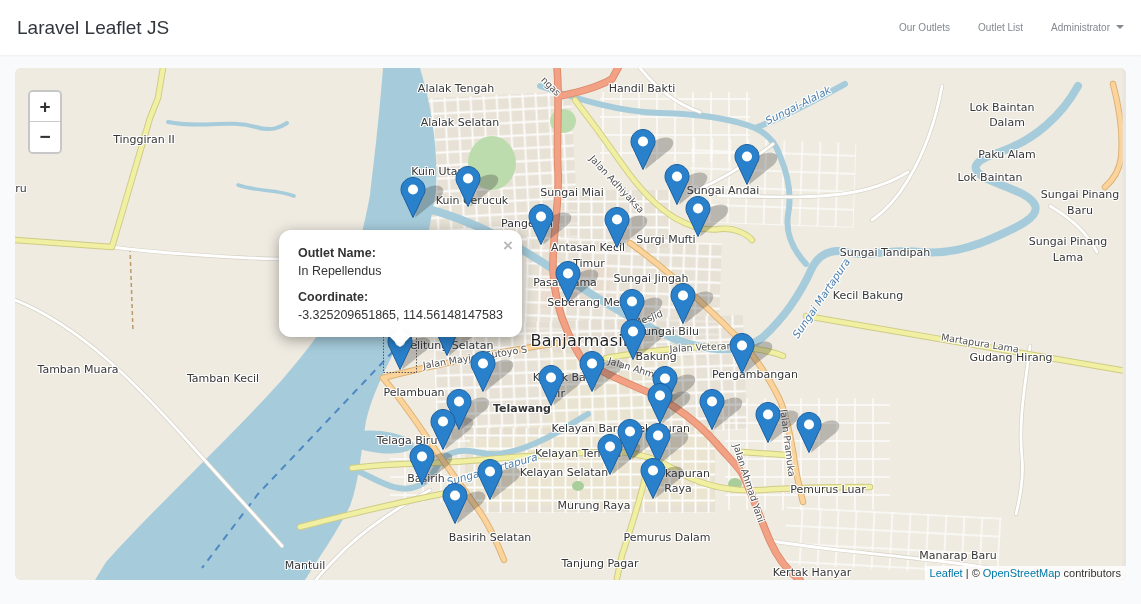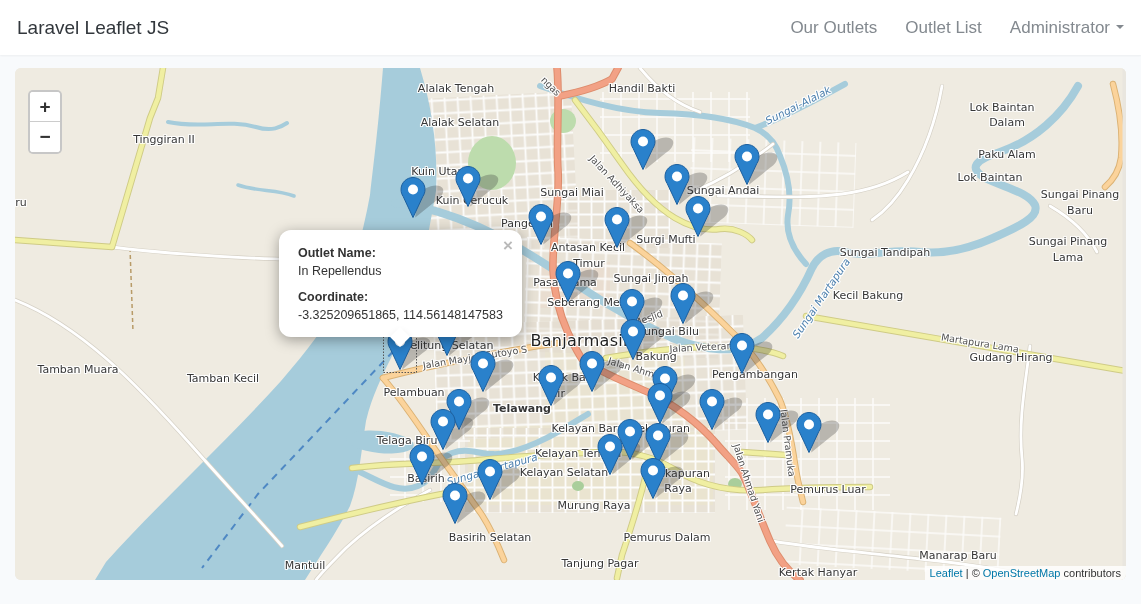--- a/index.html
+++ b/index.html
@@ -1,21 +1,21 @@
 <!DOCTYPE html>
 <html style="--marker: #2A81CB; --marker-border: #1C5F9E; --water: #A6CCDB; --land: #EFEBE1; --trunk-road: #F2A185; --primary-road: #FBD39B; --secondary-road: #F0EFA2; --link: #0078A8; --nav-text: #83898F; --brand-text: #32373C; --page-bg: #F8FAFC;"><head>
 <meta charset="utf-8">
 <style>
   html,body{margin:0;padding:0}
   body{width:1141px;height:604px;overflow:hidden;background:var(--page-bg,#F8FAFC);font-family:"Liberation Sans",sans-serif}
   
   .navbar{height:55px;background:#fff;display:flex;align-items:center;justify-content:space-between;
     padding:0 17px;box-shadow:0 1px 2px rgba(0,0,0,.05);position:relative;z-index:60}
   .brand{font-size:19px;color:var(--brand-text,#32373C);text-decoration:none;cursor:pointer}
-  .nav-links{display:flex;gap:28px;align-items:center;font-size:17px;color:var(--nav-text,#83898F)}
+  .nav-links{display:flex;gap:28px;align-items:center;font-size:10px;color:var(--nav-text,#83898F)}
   .nav-link{cursor:pointer;white-space:nowrap}
   .caret{display:inline-block;margin-left:6px;border-left:4px solid transparent;border-right:4px solid transparent;
     border-top:4px solid var(--nav-text,#83898F);vertical-align:middle;position:relative;top:-1px}
   
   .map-card{position:relative;width:1111px;height:512px;margin:13px 15px 0 15px;border-radius:6px;
     overflow:hidden;background:var(--land,#EFEBE1)}
   .map-card svg.layer{position:absolute;left:0;top:0;width:1111px;height:512px;display:block}
   .water{fill:var(--water,#A6CCDB)}
   .water-stroke{stroke:var(--water,#A6CCDB);fill:none;stroke-linecap:round}
   .trunk{stroke:var(--trunk-road,#F2A185)}
@@ -198,27 +198,27 @@
     </g>
     <rect x="1122.5" y="68" width="3.5" height="512" fill="#E9E6DF"></rect>
   </svg>
 
   <div class="label-layer" id="label-layer">
       <div class="lbl p" style="left: 456px; top: 88px; transform: translate(-50%, -50%);">Alalak Tengah</div>
       <div class="lbl p" style="left: 642px; top: 88px; transform: translate(-50%, -50%);">Handil Bakti</div>
       <div class="lbl p" style="left: 460px; top: 122px; transform: translate(-50%, -50%);">Alalak Selatan</div>
       <div class="lbl p" style="left: 1002px; top: 107px; transform: translate(-50%, -50%);">Lok Baintan</div>
       <div class="lbl p" style="left: 1007px; top: 122px; transform: translate(-50%, -50%);">Dalam</div>
-      <div class="lbl p" style="left: 164px; top: 139px; transform: translate(-50%, -50%);">Tinggiran II</div>
+      <div class="lbl p" style="left: 144px; top: 139px; transform: translate(-50%, -50%);">Tinggiran II</div>
       <div class="lbl p" style="left: 1007px; top: 154px; transform: translate(-50%, -50%);">Paku Alam</div>
       <div class="lbl p" style="left: 990px; top: 177px; transform: translate(-50%, -50%);">Lok Baintan</div>
       <div class="lbl p" style="left: 440px; top: 171px; transform: translate(-50%, -50%);">Kuin Utara</div>
       <div class="lbl p" style="left: 1080px; top: 194px; transform: translate(-50%, -50%);">Sungai Pinang</div>
       <div class="lbl p" style="left: 1080px; top: 210px; transform: translate(-50%, -50%);">Baru</div>
-      <div class="lbl p" style="left: 21px; top: 188px; transform: translate(-50%, -50%); margin-top: 14px;">ru</div>
+      <div class="lbl p" style="left: 21px; top: 188px; transform: translate(-50%, -50%);">ru</div>
       <div class="lbl p" style="left: 472px; top: 200px; transform: translate(-50%, -50%);">Kuin Cerucuk</div>
       <div class="lbl p" style="left: 572px; top: 192px; transform: translate(-50%, -50%);">Sungai Miai</div>
       <div class="lbl p" style="left: 723px; top: 190px; transform: translate(-50%, -50%);">Sungai Andai</div>
       <div class="lbl p" style="left: 527px; top: 223px; transform: translate(-50%, -50%);">Pangeran</div>
       <div class="lbl p" style="left: 1068px; top: 241px; transform: translate(-50%, -50%);">Sungai Pinang</div>
       <div class="lbl p" style="left: 1068px; top: 257px; transform: translate(-50%, -50%);">Lama</div>
       <div class="lbl p" style="left: 666px; top: 239px; transform: translate(-50%, -50%);">Surgi Mufti</div>
       <div class="lbl p" style="left: 588px; top: 247px; transform: translate(-50%, -50%);">Antasan Kecil</div>
       <div class="lbl p" style="left: 589px; top: 263px; transform: translate(-50%, -50%);">Timur</div>
       <div class="lbl p" style="left: 885px; top: 252px; transform: translate(-50%, -50%);">Sungai Tandipah</div>
@@ -245,21 +245,21 @@
       <div class="lbl p" style="left: 564px; top: 472px; transform: translate(-50%, -50%);">Kelayan Selatan</div>
       <div class="lbl p" style="left: 681px; top: 473px; transform: translate(-50%, -50%);">Pekapuran</div>
       <div class="lbl p" style="left: 678px; top: 488px; transform: translate(-50%, -50%);">Raya</div>
       <div class="lbl p" style="left: 426px; top: 478px; transform: translate(-50%, -50%);">Basirih</div>
       <div class="lbl p" style="left: 594px; top: 505px; transform: translate(-50%, -50%);">Murung Raya</div>
       <div class="lbl p" style="left: 810px; top: 489px; transform: translate(-50%, -50%); padding-left: 36px;">Pemurus Luar</div>
       <div class="lbl p" style="left: 490px; top: 537px; transform: translate(-50%, -50%);">Basirih Selatan</div>
       <div class="lbl p" style="left: 667px; top: 537px; transform: translate(-50%, -50%);">Pemurus Dalam</div>
       <div class="lbl p" style="left: 305px; top: 565px; transform: translate(-50%, -50%);">Mantuil</div>
       <div class="lbl p" style="left: 600px; top: 563px; transform: translate(-50%, -50%);">Tanjung Pagar</div>
-      <div class="lbl p" style="left: 812px; top: 572px; transform: translate(-50%, -50%); margin-left: 6px;">Kertak Hanyar</div>
+      <div class="lbl p" style="left: 812px; top: 572px; transform: translate(-50%, -50%);">Kertak Hanyar</div>
       <div class="lbl p" style="left: 958px; top: 555px; transform: translate(-50%, -50%);">Manarap Baru</div>
       <div class="lbl r" style="left: 551px; top: 86px; transform: translate(-50%, -50%) rotate(45deg);">ngas</div>
       <div class="lbl r" style="left: 617px; top: 184px; transform: translate(-50%, -50%) rotate(47deg);">Jalan Adhiyaksa</div>
       <div class="lbl r" style="left: 701px; top: 347px; transform: translate(-50%, -50%) rotate(-3deg);">Jalan Veteran</div>
       <div class="lbl r" style="left: 637px; top: 369px; transform: translate(-50%, -50%) rotate(17deg);">Jalan Ahmad</div>
       <div class="lbl r" style="left: 475px; top: 357px; transform: translate(-50%, -50%) rotate(-9deg);">Jalan Mayjen Sutoyo S</div>
       <div class="lbl r" style="left: 980px; top: 343px; transform: translate(-50%, -50%) rotate(9deg);">Martapura Lama</div>
       <div class="lbl r" style="left: 788px; top: 443px; transform: translate(-50%, -50%) rotate(83deg);">Jalan Pramuka</div>
       <div class="lbl r" style="left: 749px; top: 483px; transform: translate(-50%, -50%) rotate(72deg);">Jalan Ahmad Yani</div>
       <div class="lbl r" style="left: 648px; top: 318px; transform: translate(-50%, -50%) rotate(-20deg);">Mesjid</div>

